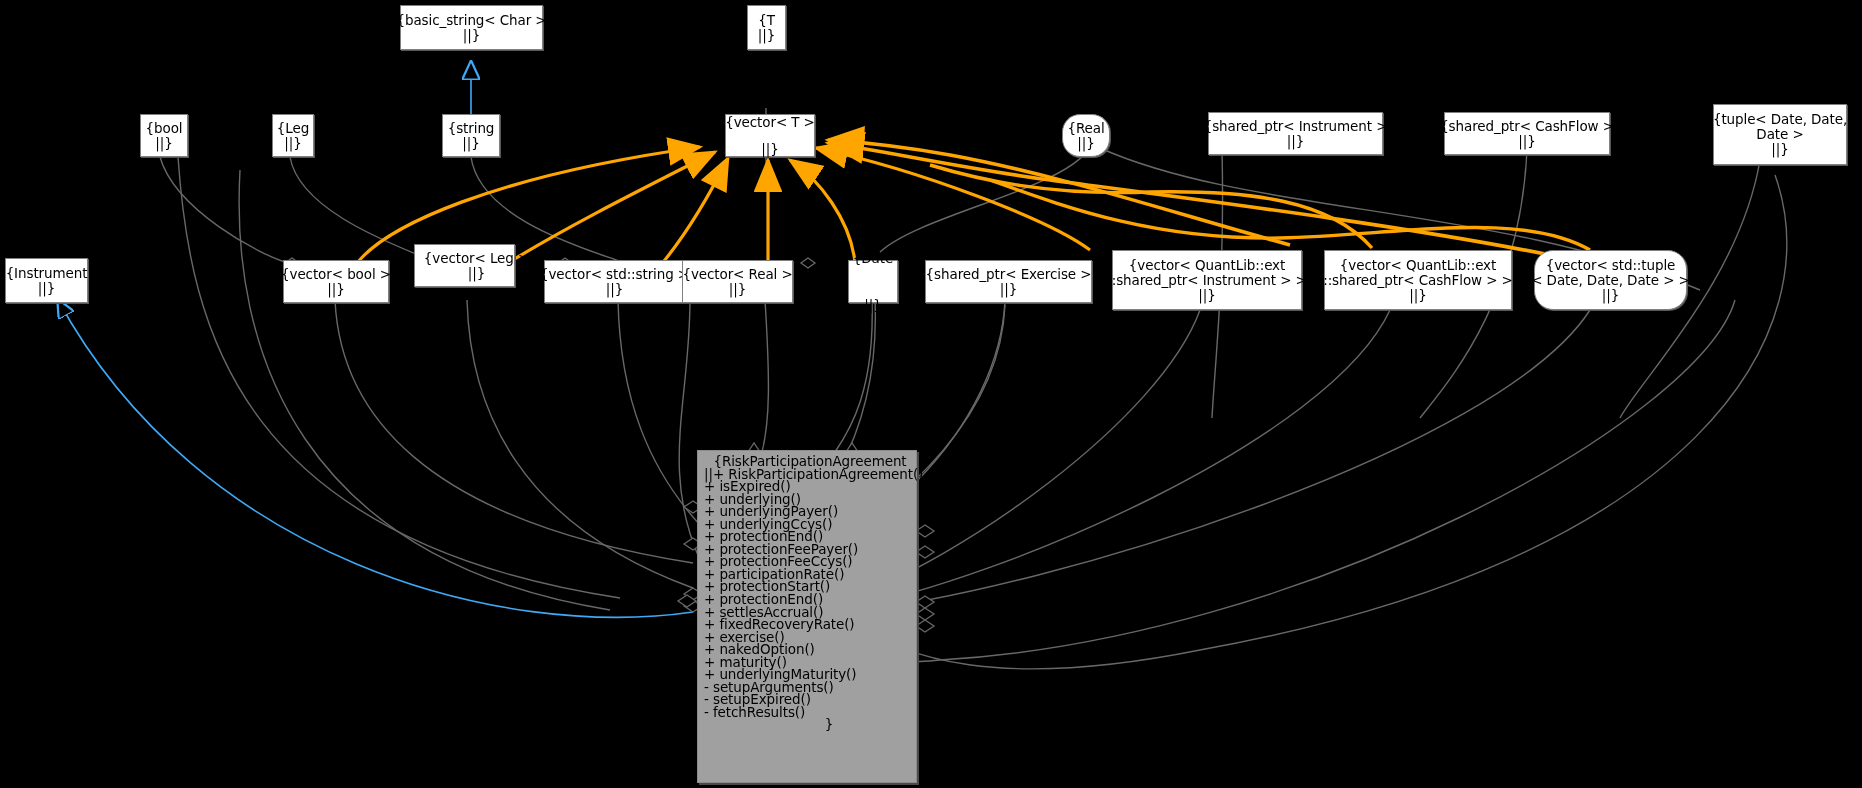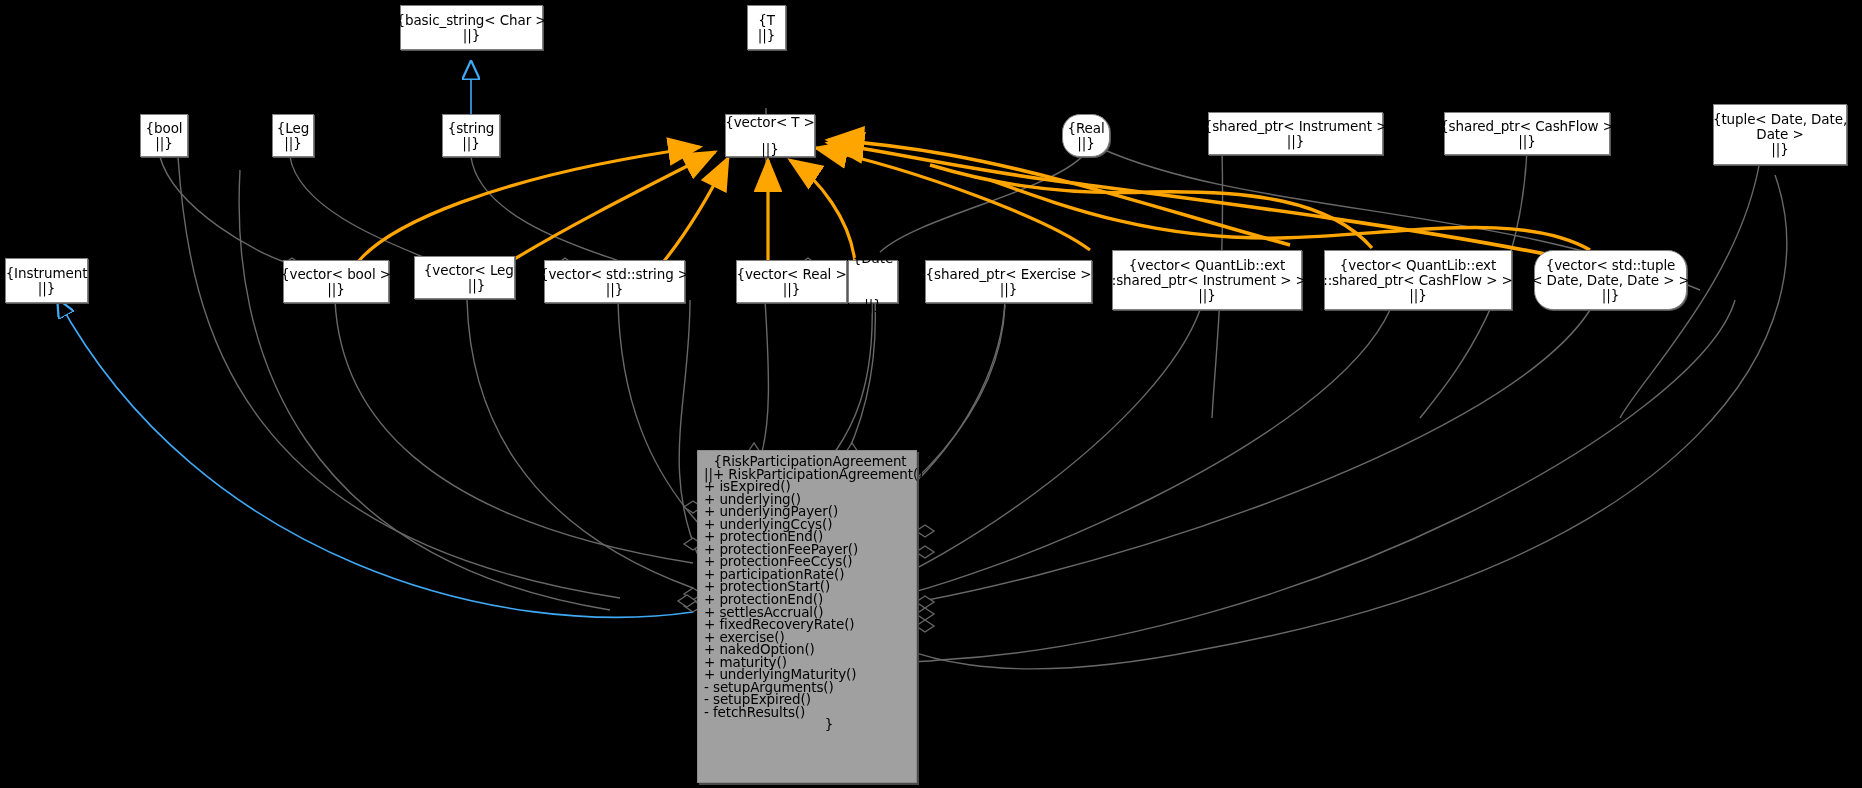--- a/index.html
+++ b/index.html
@@ -220,31 +220,31 @@
   <div class="node" style="left:5px;top:258px;width:83px;height:45px;">
     <span class="ln">{Instrument</span>
     <span class="ln">||}</span>
   </div>
 
   <div class="node" style="left:283px;top:260px;width:106px;height:43px;">
     <span class="ln">{vector&lt; bool &gt;</span>
     <span class="ln">||}</span>
   </div>
 
-  <div class="node" style="left:414px;top:256px;width:101px;height:43px;padding-left:24px;">
+  <div class="node" style="left:414px;top:244px;width:101px;height:43px;padding-left:24px;">
     <span class="ln">{vector&lt; Leg &gt;</span>
     <span class="ln">||}</span>
   </div>
 
   <div class="node" style="left:544px;top:260px;width:141px;height:43px;">
     <span class="ln">{vector&lt; std::string &gt;</span>
     <span class="ln">||}</span>
   </div>
 
-  <div class="node" style="left:736px;top:260px;width:111px;height:43px;">
+  <div class="node" style="left:682px;top:260px;width:111px;height:43px;">
     <span class="ln">{vector&lt; Real &gt;</span>
     <span class="ln">||}</span>
   </div>
 
   <div class="node" style="left:848px;top:260px;width:50px;height:43px;gap:32px;">
     <span class="ln">{Date</span>
     <span class="ln">||}</span>
   </div>
 
   <div class="node" style="left:925px;top:260px;width:167px;height:43px;">

